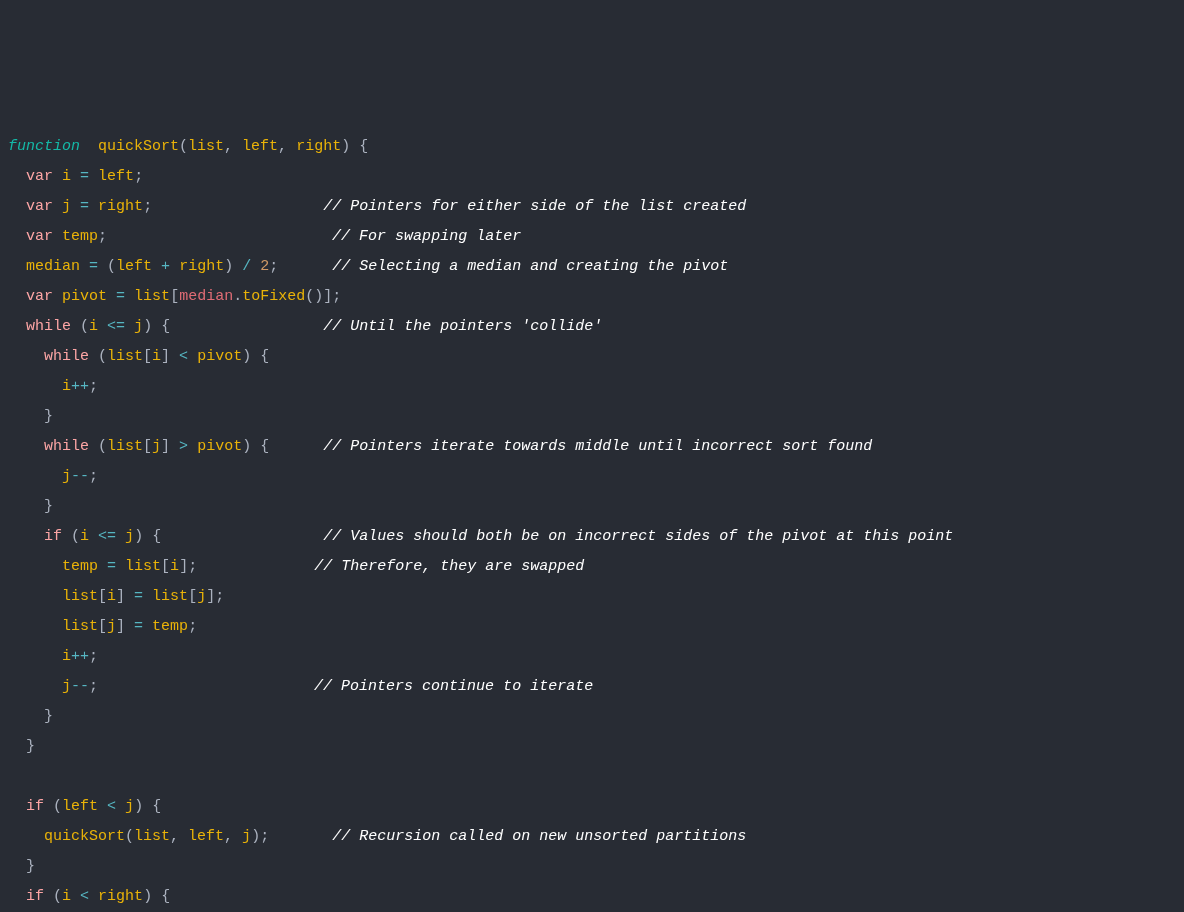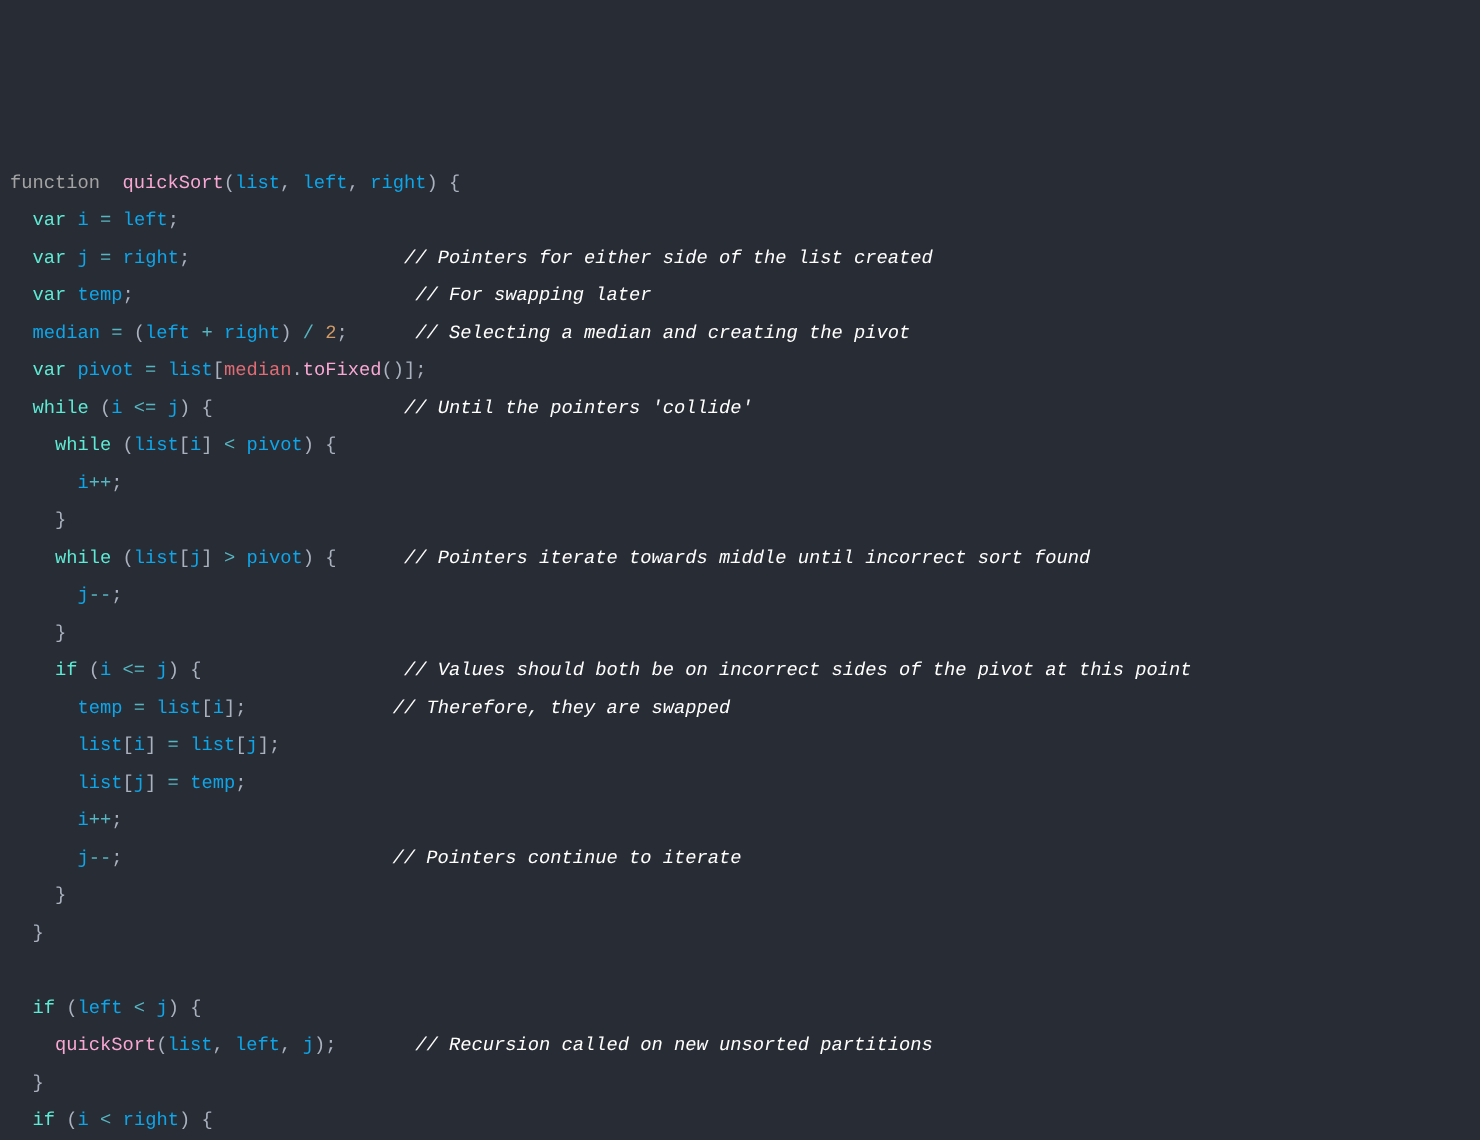--- a/index.html
+++ b/index.html
@@ -8,24 +8,24 @@
     font-family: 'Consolas', 'Monaco', 'Courier New', monospace;
     font-size: 15px;
     line-height: 30px;
     color: #abb2bf;
     padding: 12px 8px;
     width: 1184px;
     height: 912px;
     overflow: hidden;
     white-space: pre;
   }
-  .k  { color: #a3a3a3; }   
-  .kw { color: #5eead4; }                         
-  .fn { color: #f9a8d4; }                         
-  .v  { color: #0ea5e9; }                         
+  .k  { color: #14b8a6; font-style: italic; }   
+  .kw { color: #fca5a5; }                         
+  .fn { color: #eab308; }                         
+  .v  { color: #eab308; }                         
   .n  { color: #d19a66; }                         
   .e  { color: #e06c75; }                         
   .c  { color: #ffffff; font-style: italic; }     
   .op { color: #56b6c2; }                         
   .d  { color: #abb2bf; }                         
 </style>
 </head>
 <body>
 
 

